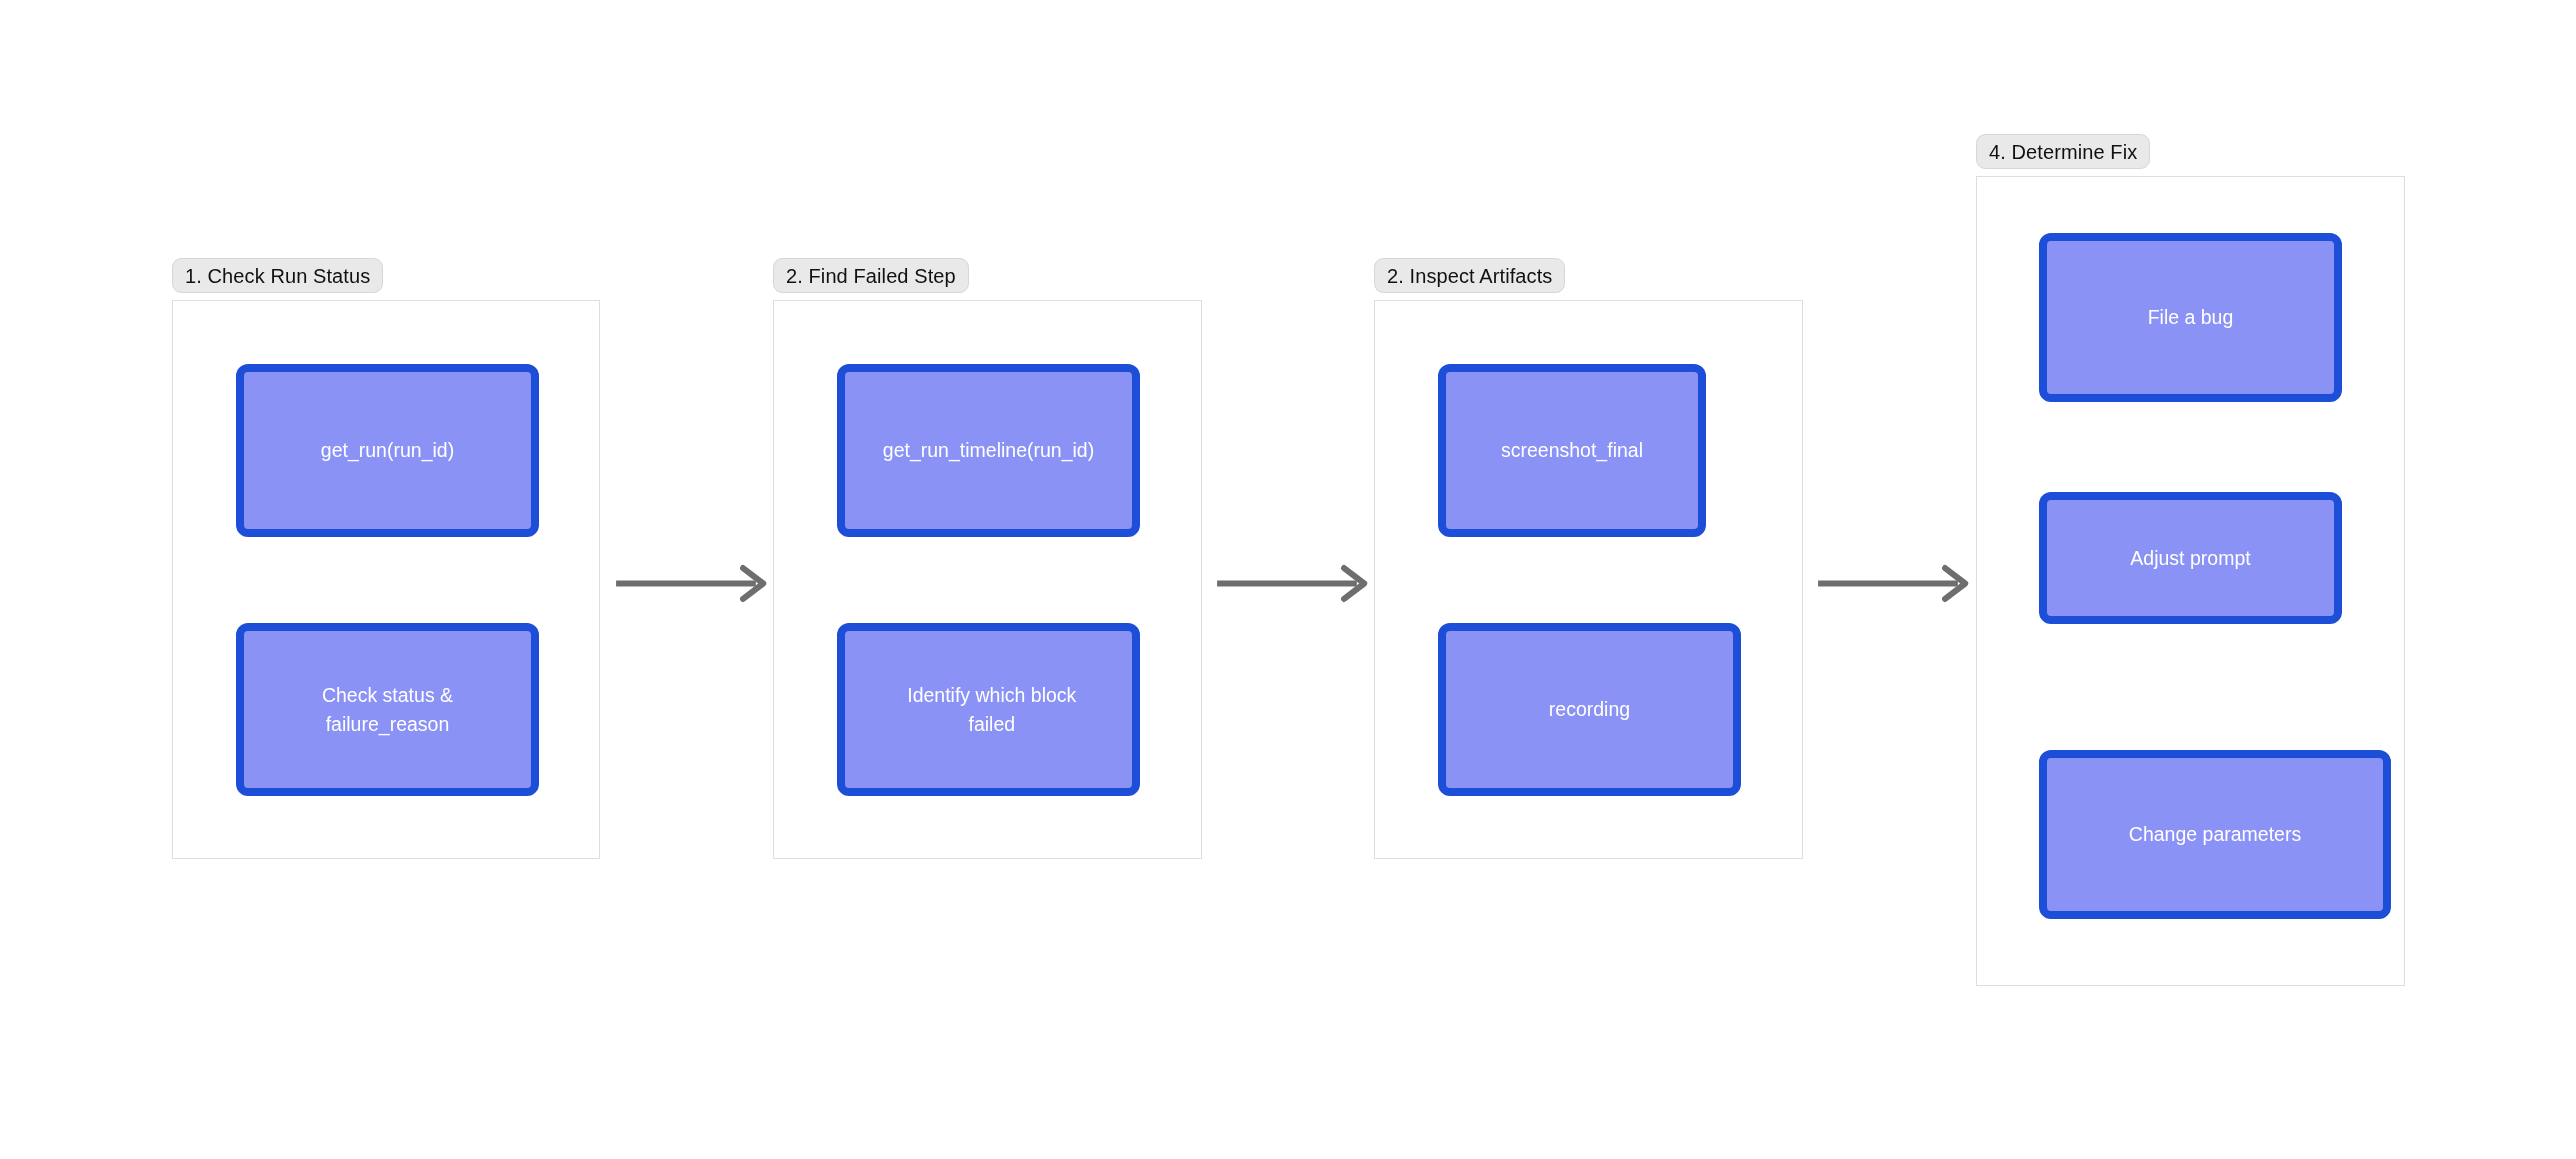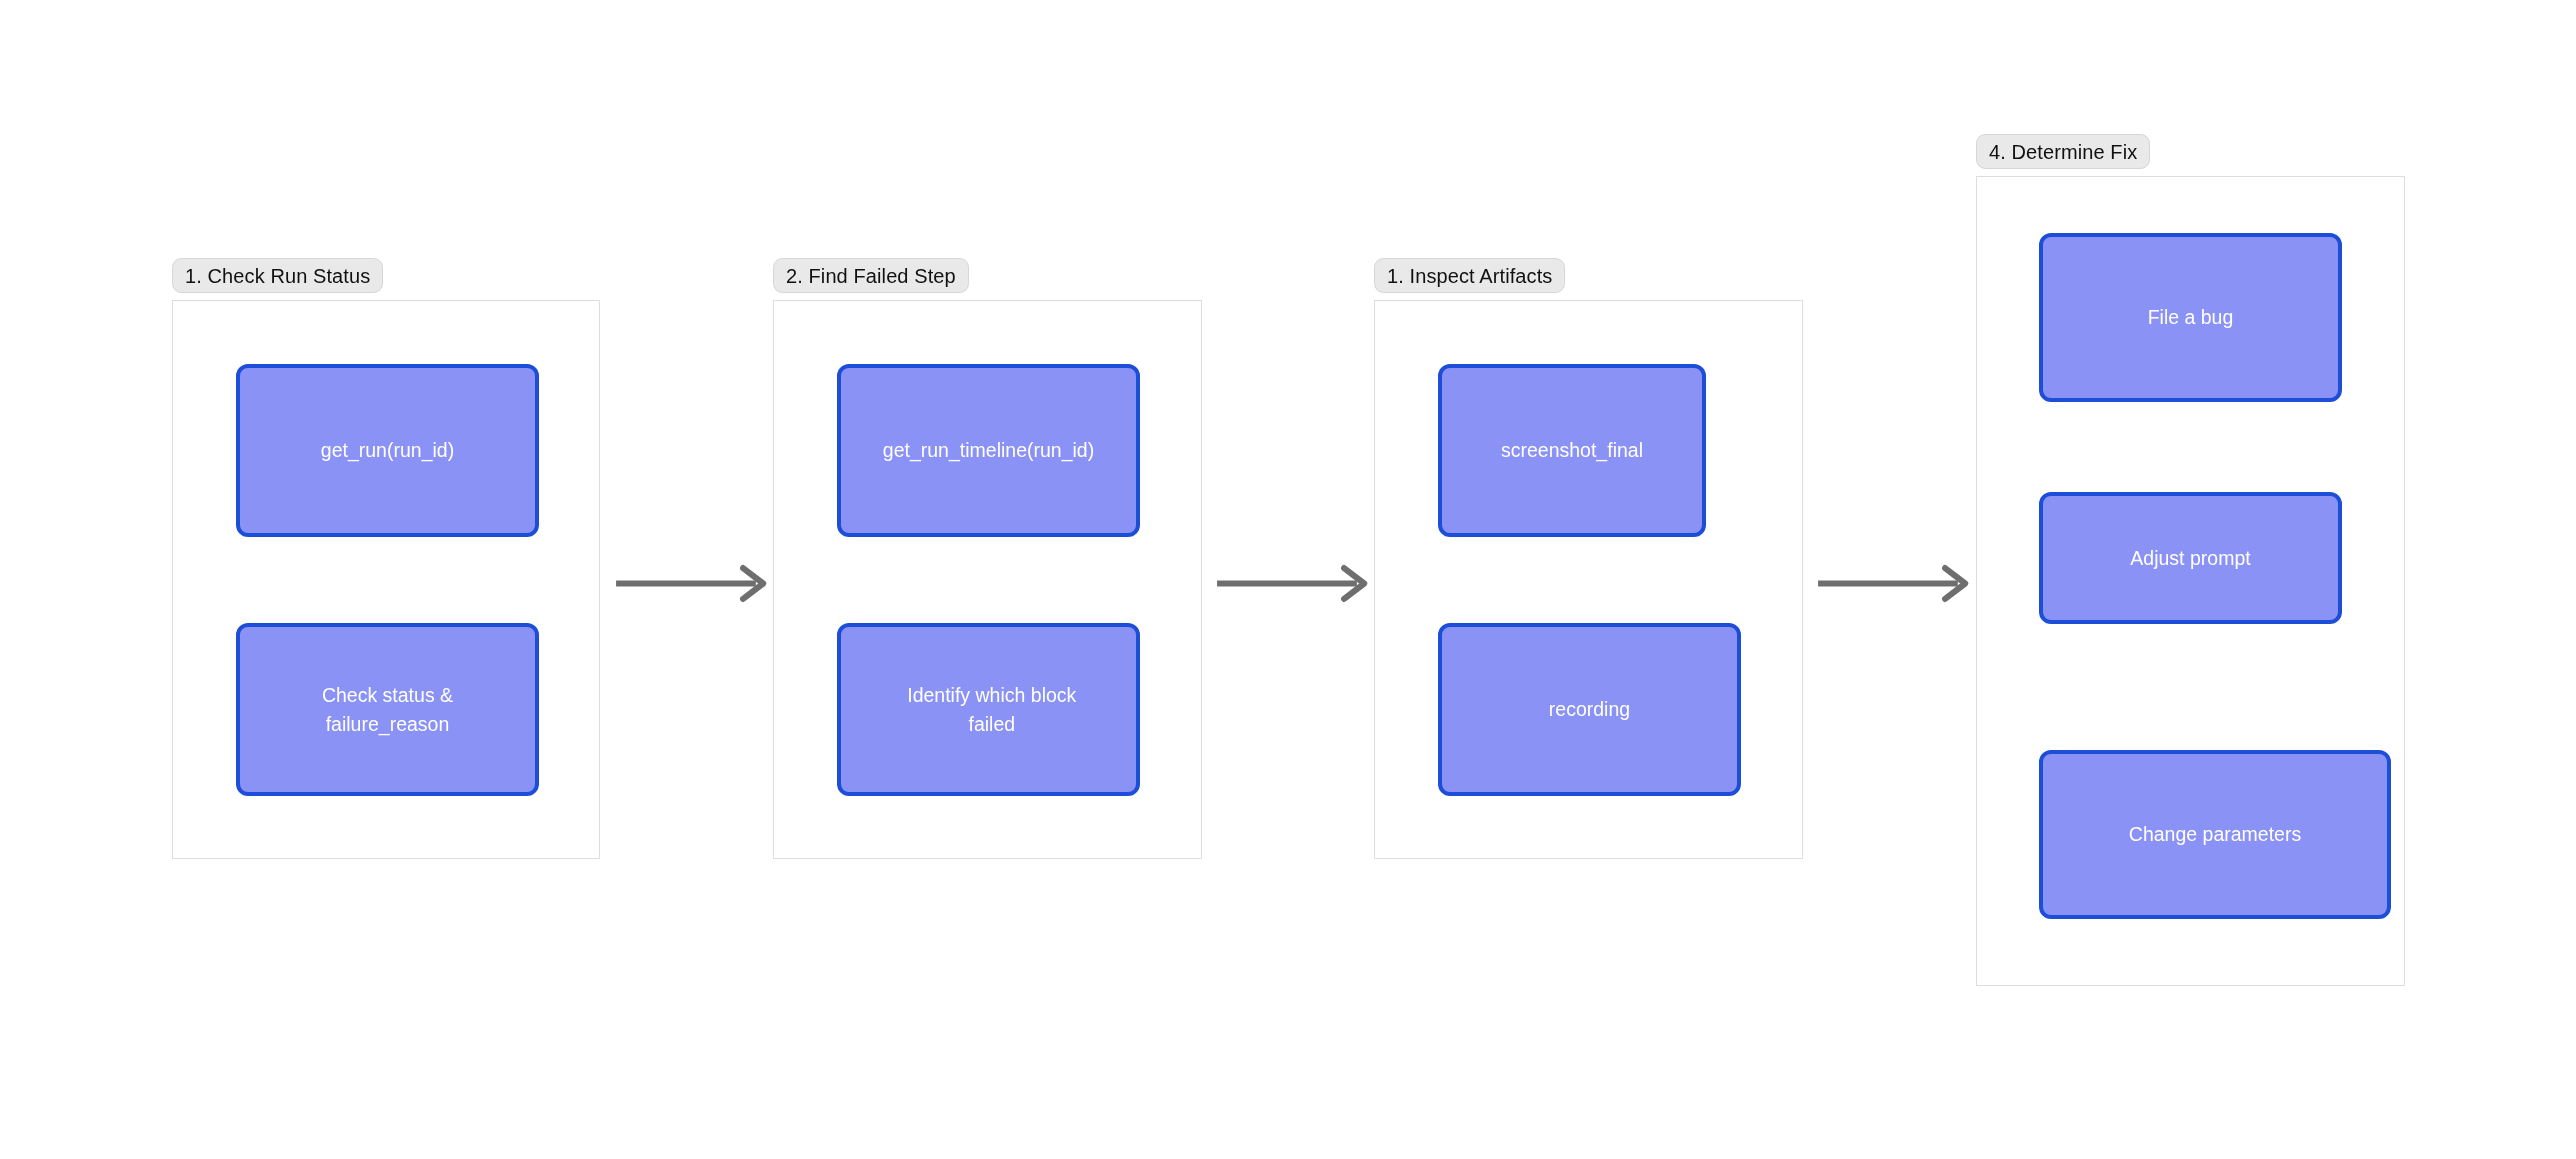--- a/index.html
+++ b/index.html
@@ -44,21 +44,21 @@
     line-height: 1;
     white-space: nowrap;
     letter-spacing: 0.1px;
   }
 
   
   .node {
     position: absolute;
     box-sizing: border-box;
     background: #8b92f5;
-    border: 4px solid #1d4ed8;
+    border: 8px solid #1d4ed8;
     border-radius: 12px;
     display: flex;
     align-items: center;
     justify-content: center;
     text-align: center;
     color: #ffffff;
     font-size: 19.5px;
     line-height: 1.45;
     padding: 5.4px 9.4px;
     white-space: pre-line;
@@ -94,21 +94,21 @@
   <div class="node" style="left:837px; top:364px; width:303px; height:173px;">
     <span>get_run_timeline(run_id)</span>
   </div>
   <div class="node" style="left:837px; top:623px; width:303px; height:173px;padding-left:16px;">
     <span>Identify which block
 failed</span>
   </div>
 
   <div class="group" style="left:1374px; top:300px; width:429px; height:559px;"></div>
   <div class="group-badge" style="left:1374px; top:258px;">
-    <span>1. Inspect Artifacts</span>
+    <span>2. Inspect Artifacts</span>
   </div>
   <div class="node" style="left:1438px; top:364px; width:268px; height:173px;">
     <span>screenshot_final</span>
   </div>
   <div class="node" style="left:1438px; top:623px; width:303px; height:173px;">
     <span>recording</span>
   </div>
 
   <div class="group" style="left:1976px; top:176px; width:429px; height:810px;"></div>
   <div class="group-badge" style="left:1976px; top:134px;">

